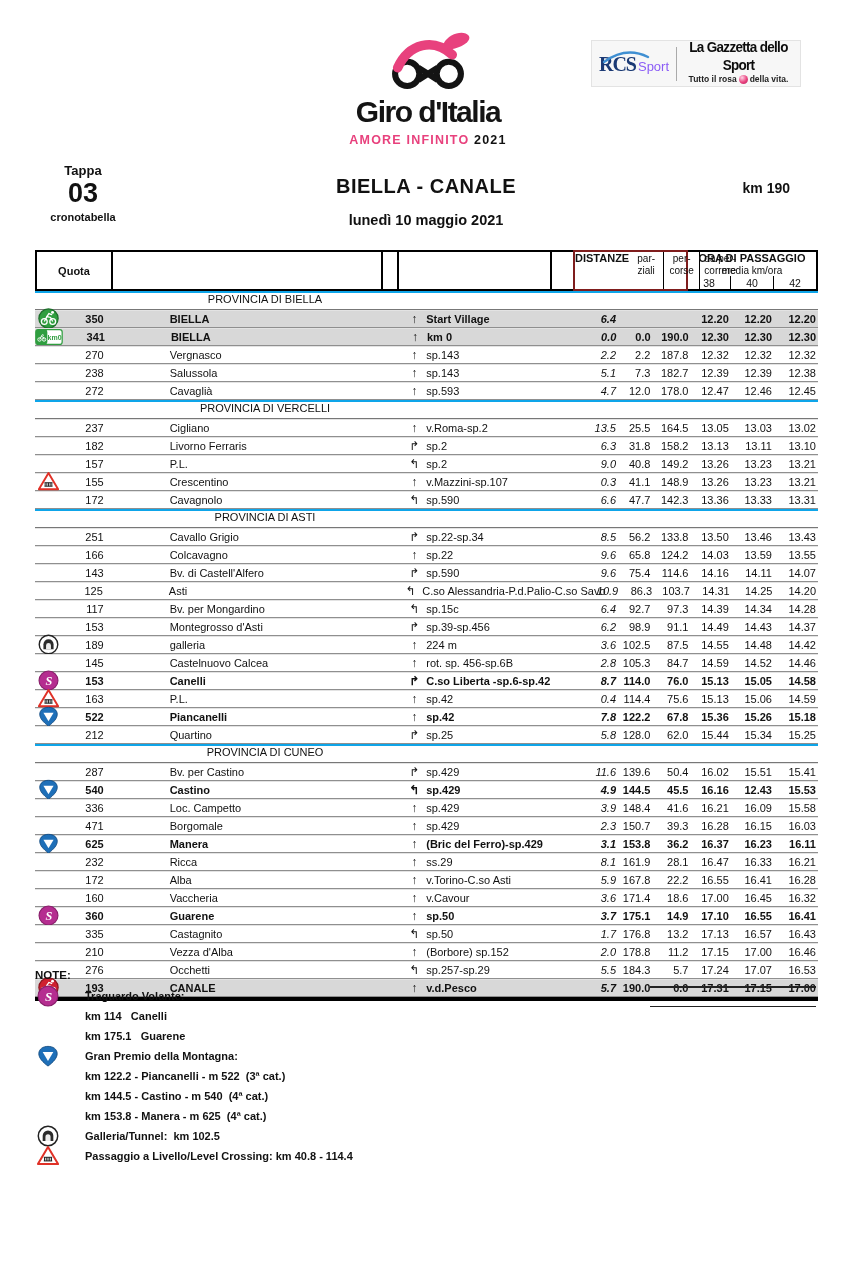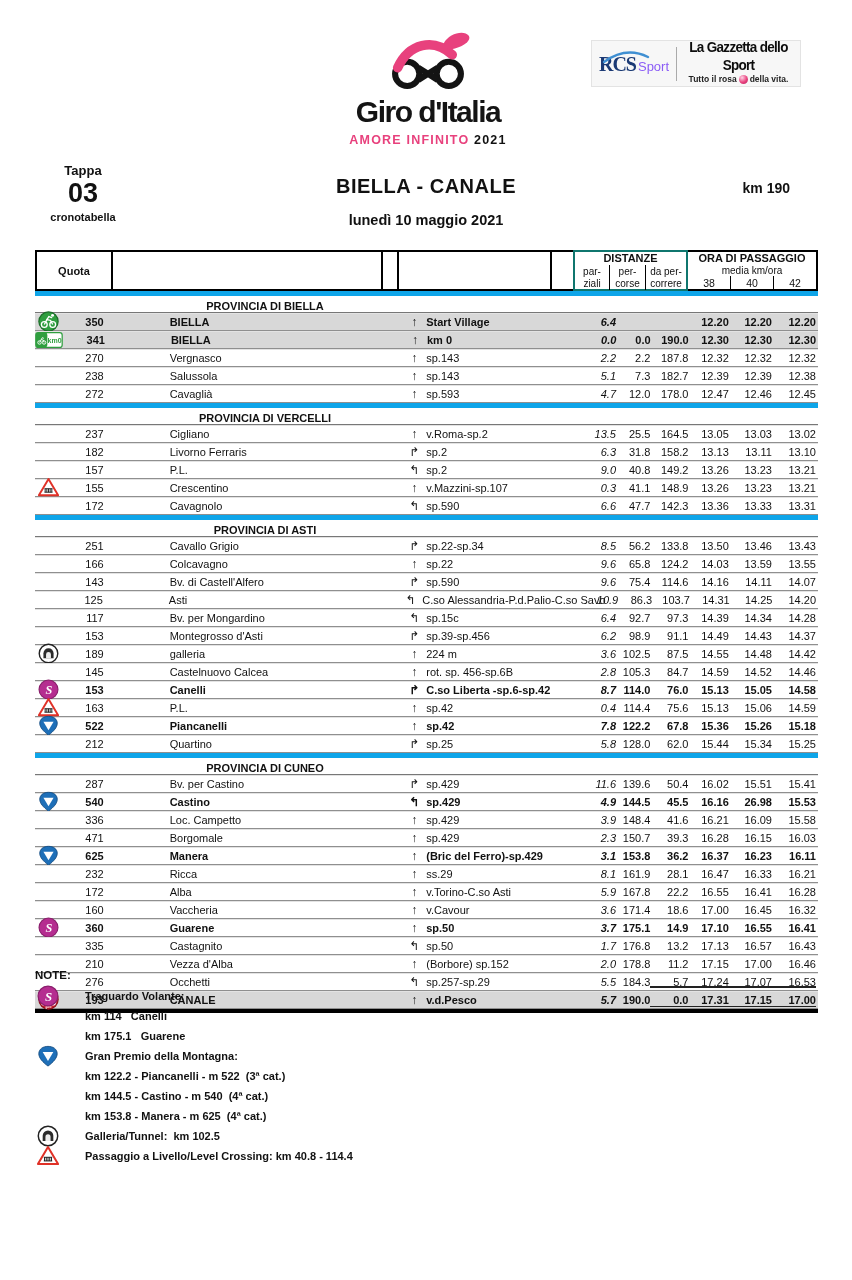--- a/index.html
+++ b/index.html
@@ -38,39 +38,39 @@
 
   
   .table{position:absolute;left:35px;top:250px;width:783px;}
   .thead{display:flex;height:41px;font-size:11px;}
   .thead>div{box-sizing:border-box;}
   .h-quota{width:78px;border:2px solid #000;display:flex;align-items:center;justify-content:center;font-weight:bold;}
   .h-name{width:270px;border:2px solid #000;border-left:0;}
   .h-gap1{width:14px;border-top:2px solid #000;border-bottom:2px solid #000;}
   .h-road{width:155px;border:2px solid #000;}
   .h-gap2{width:21px;border-top:2px solid #000;border-bottom:2px solid #000;}
-  .h-dist{width:115px;border:2px solid #0f766e;display:flex;flex-direction:column;}
+  .h-dist{width:115px;border:2px solid #7f1d1d;display:flex;flex-direction:row;}
   .h-dist-label{height:13px;line-height:13px;text-align:center;font-weight:bold;}
   .h-dist-cols{flex:1;display:flex;}
   .h-dc{box-sizing:border-box;border-left:1px solid #000;text-align:center;font-size:10px;line-height:12px;padding-top:1px;}
   .h-dc span{display:block;}
   .h-dc:first-child{border-left:0;}
   .h-dc.w1{width:34px;}.h-dc.w2{width:36px;}.h-dc.w3{width:41px;}
   .h-ora{width:130px;border:2px solid #000;border-left:0;display:flex;flex-direction:column;}
   .h-ora-label{height:13px;line-height:13px;text-align:center;font-weight:bold;}
   .h-ora-sub{height:11px;line-height:11px;text-align:center;font-size:10px;}
   .h-speeds{flex:1;display:flex;font-size:10.5px;}
   .h-speeds span{flex:1;text-align:center;border-left:1px solid #000;line-height:14px;}
   .h-speeds span:first-child{border-left:0;}
 
   .trow{display:flex;height:17px;align-items:center;font-size:11px;border-bottom:1px solid #8f8f8f;
         box-shadow:inset 0 1px 0 #e3e3e3;position:relative;}
   .trow>span{box-sizing:border-box;white-space:nowrap;overflow:visible;}
-  .prow{height:16px;display:flex;align-items:flex-end;font-size:11px;font-weight:bold;
-        border-bottom:1px solid #777;border-top:5px solid #0ea5e9;}
+  .prow{height:16px;display:flex;align-items:flex-start;font-size:11px;font-weight:normal;
+        border-bottom:1px solid #777;border-top:2px solid #0ea5e9;}
   .prow .p-label{margin-left:130px;width:200px;text-align:center;}
   .shade{background:#d8d8d8;}
   .bold{font-weight:bold;}
 
   .c-icon{width:28px;display:flex;justify-content:center;align-items:center;}
   .c-quota{width:44px;text-align:right;}
   .c-name{width:276px;padding-left:32px;overflow:hidden;margin-left:34px;}
   .c-arrow{width:25px;text-align:center;font-size:12px;line-height:1;}
   .c-road{width:144px;overflow:hidden;}
   .c-gap{width:21px;}
@@ -630,21 +630,21 @@
           </span>
       <span class="c-quota">540</span>
       <span class="c-name">Castino</span>
       <span class="c-arrow">↰</span>
       <span class="c-road">sp.429</span>
       <span class="c-gap"></span>
       <span class="c-par">4.9</span>
       <span class="c-per">144.5</span>
       <span class="c-da">45.5</span>
       <span class="c-t38">16.16</span>
-      <span class="c-t40">26.98</span>
+      <span class="c-t40">12.43</span>
       <span class="c-t42">15.53</span>
     </div>
 
     <div class="trow">
       <span class="c-icon"></span>
       <span class="c-quota">336</span>
       <span class="c-name">Loc. Campetto</span>
       <span class="c-arrow">↑</span>
       <span class="c-road">sp.429</span>
       <span class="c-gap"></span>

